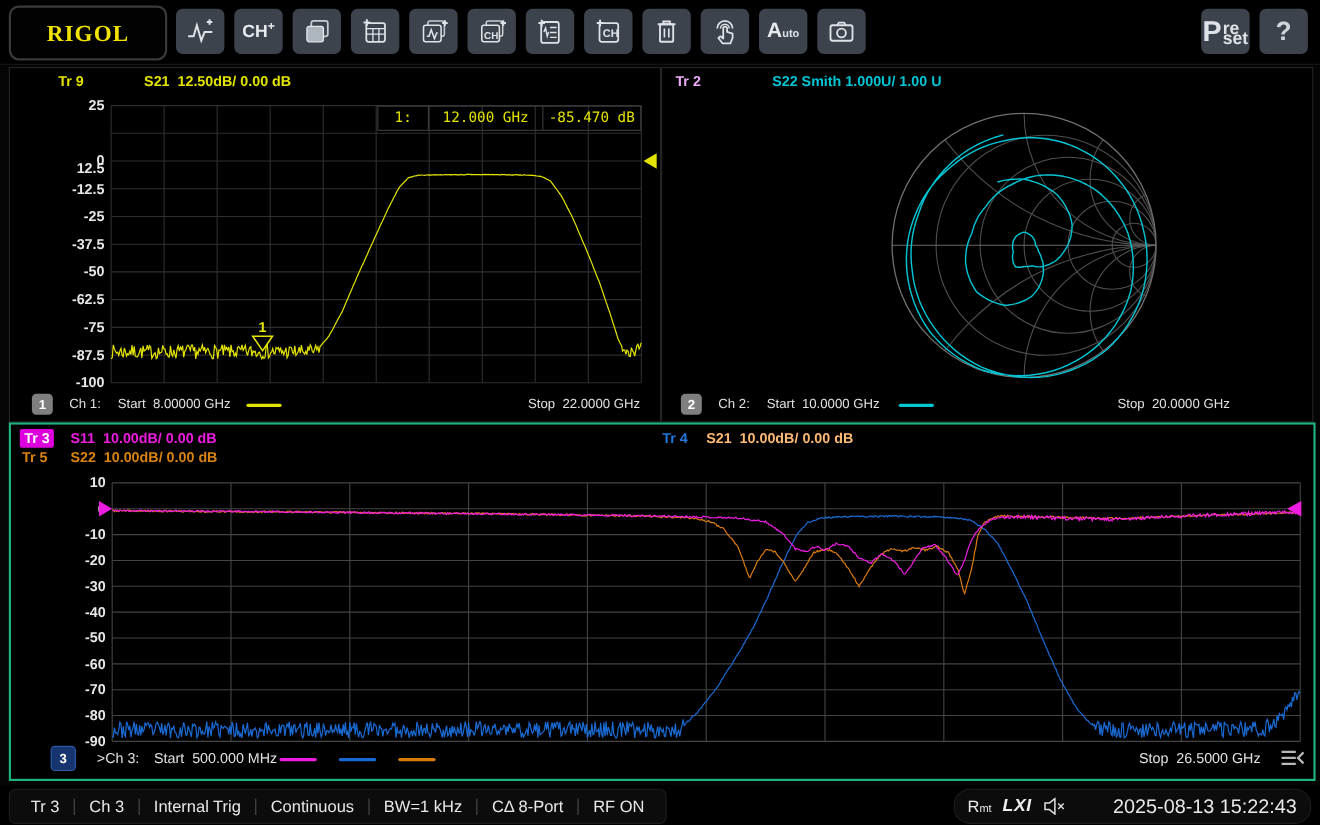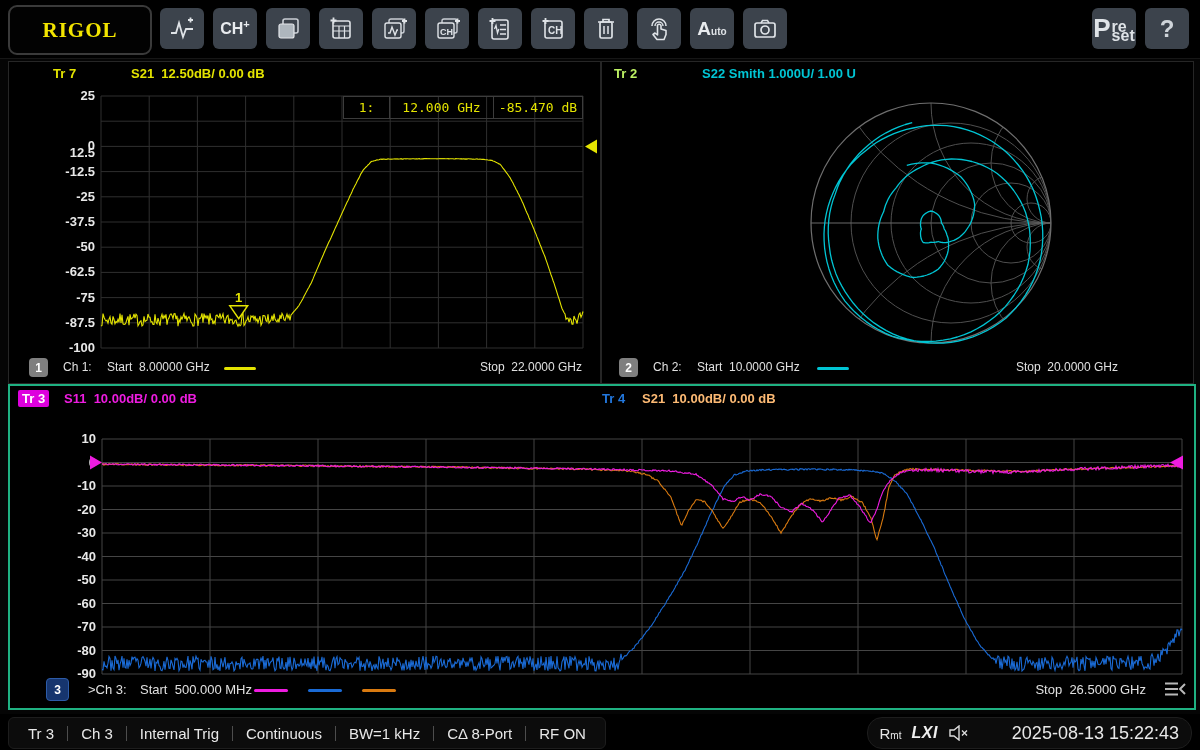--- a/index.html
+++ b/index.html
@@ -171,21 +171,21 @@
       </span>
     </div>
 
     <div class="tb-btn" id="btn-help">
       <span class="help-q">?</span>
     </div>
   </div>
 
   <div class="win" id="win1">
     <div class="win-header">
-      <span class="hdr-item" style="left:44px;color:#e3e300">Tr 7</span>
+      <span class="hdr-item" style="left:44px;color:#e3e300">Tr 9</span>
       <span class="hdr-item" style="left:122px;color:#e3e300">S21  12.50dB/ 0.00 dB</span>
     </div>
     <div id="win1-ylabels">
         <div class="ylab" style="top: 34px; left: 6px;">25</div>
         <div class="ylab" style="top: 45px; left: 6px; margin-top: 46px;">12.5</div>
         <div class="ylab" style="top: 84.4px; left: 6px;">0</div>
         <div class="ylab" style="top: 109.6px; left: 6px;">-12.5</div>
         <div class="ylab" style="top: 134.8px; left: 6px;">-25</div>
         <div class="ylab" style="top: 160px; left: 6px;">-37.5</div>
         <div class="ylab" style="top: 185.2px; left: 6px;">-50</div>
@@ -231,21 +231,21 @@
       <span class="badge" style="left:20px">1</span>
       <span class="ft-text" style="left:54px">Ch 1:</span>
       <span class="ft-text" style="left:98px">Start  8.00000 GHz</span>
       <div class="swatch" style="left:215px;width:32px;background:#e3e300"></div>
       <span class="ft-text" style="right:18px">Stop  22.0000 GHz</span>
     </div>
   </div>
 
   <div class="win" id="win2">
     <div class="win-header">
-      <span class="hdr-item" style="left:12px;color:#bef264">Tr 2</span>
+      <span class="hdr-item" style="left:12px;color:#f0abfc">Tr 2</span>
       <span class="hdr-item" style="left:100px;color:#00c5d4">S22 Smith 1.000U/ 1.00 U</span>
     </div>
     <div class="plot" id="win2-plot"><svg width="591" height="321">
           <defs>
             <clipPath id="smclip">
               <circle cx="329" cy="161" r="120"></circle>
             </clipPath>
           </defs>
           <g clip-path="url(#smclip)">
             <circle cx="449" cy="-79" r="240" fill="none" stroke="#4f4f4f" stroke-width="1"></circle>
@@ -274,20 +274,24 @@
       <span class="ft-text" style="right:75px">Stop  20.0000 GHz</span>
     </div>
   </div>
 
   <div class="win" id="win3">
     <div class="win-header">
       <span class="hdr-item" style="left:8px;background:#dd00dd;color:#fff;padding:1px 4px;border-radius:2px">Tr 3</span>
       <span class="hdr-item" style="left:54px;top:1px;color:#ee1ce0">S11  10.00dB/ 0.00 dB</span>
       <span class="hdr-item" style="left:592px;top:1px;color:#2277dd">Tr 4</span>
       <span class="hdr-item" style="left:632px;top:1px;color:#fdba74">S21  10.00dB/ 0.00 dB</span>
+    </div>
+    <div class="win-header" style="top:22px">
+      <span class="hdr-item" style="left:10px;color:#d98310">Tr 5</span>
+      <span class="hdr-item" style="left:54px;color:#d98310">S22  10.00dB/ 0.00 dB</span>
     </div>
     <div id="win3-ylabels">
         <div class="ylab" style="top: 53px; left: 6px;">10</div>
         <div class="ylab" style="top: 76.5px; left: 6px;">0</div>
         <div class="ylab" style="top: 100px; left: 6px;">-10</div>
         <div class="ylab" style="top: 123.5px; left: 6px;">-20</div>
         <div class="ylab" style="top: 147px; left: 6px;">-30</div>
         <div class="ylab" style="top: 170.5px; left: 6px;">-40</div>
         <div class="ylab" style="top: 194px; left: 6px;">-50</div>
         <div class="ylab" style="top: 217.5px; left: 6px;">-60</div>

